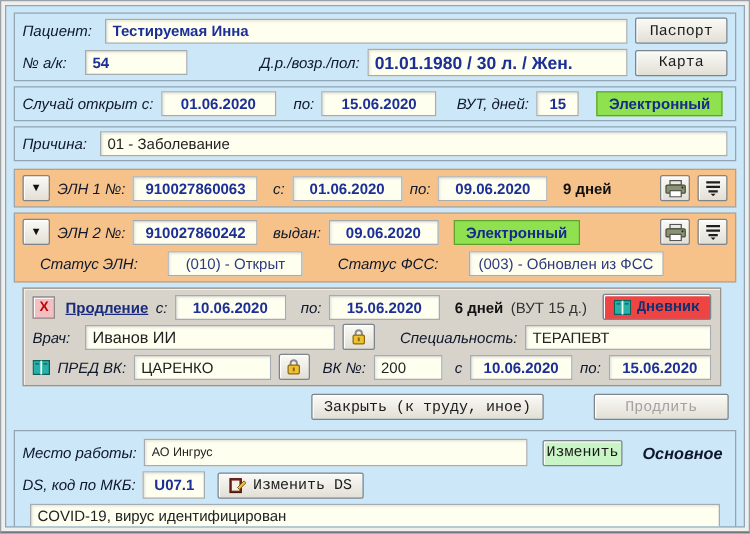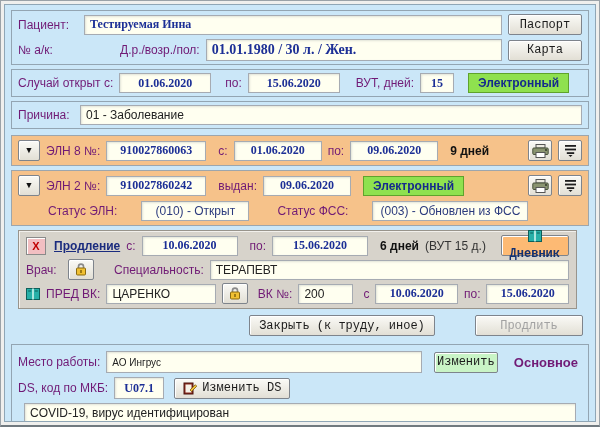--- a/index.html
+++ b/index.html
@@ -17,51 +17,51 @@
     width:100%; height:100%;
     background:#CBE7F8;
     border:1px solid #8FA6B6;
     padding:5px 6px;
     overflow:hidden;
   }
 
   .row { display:flex; align-items:center; gap:6px; }
   .spacer { flex:1; }
 
-  .lbl { font-size:12px; color:#701a75; white-space:nowrap; }
+  .lbl { font-size:12px; color:#0f172a; white-space:nowrap;font-style:italic; }
   .lbl.bold { font-weight:bold; }
 
   .inp {
     height:20px;
     background:#FFFFF0;
     border:1px solid #A6ABB2;
     box-shadow: inset 1px 1px 2px rgba(90,100,110,.18);
     font-family:inherit; font-size:12px; color:#222;
     padding:0 5px;
     min-width:0;
   }
-  .inp.navy { color:#1C2F96; font-weight:bold;font-family:Liberation Serif, serif; }
+  .inp.navy { color:#1C2F96; font-weight:bold; }
   .inp.center { text-align:center; }
   .inp.big { font-size:14px; height:22px; }
   .inp.grow { flex:1; }
   .inp.status { color:#2C3B7E; text-align:center; }
 
   .btn {
     height:21px;
     background:linear-gradient(#FAFAF6,#E2DFD5);
     border:1px solid #7E848C;
     border-radius:2px;
     box-shadow: inset 1px 1px 0 #FFFFFF;
     font-family:Liberation Mono, monospace; font-size:12px; color:#1B1B1B;
     padding:0 8px; cursor:pointer; white-space:nowrap;
     display:inline-flex; align-items:center; justify-content:center; gap:5px;
   }
   .btn.w74 { width:74px; }
   .btn.green { background:#C9F4C6; }
-  .btn.green-bold { background:#fdba74; font-weight:bold; color:#123070;flex-direction:column; }
+  .btn.green-bold { background:#ef4444; font-weight:bold; color:#123070; }
   .btn:disabled { color:#A2A2A2; cursor:default; }
   .icon-btn { width:24px; padding:0; }
   .drop-btn { width:22px; padding:0; font-size:9px; color:#111; }
 
   .panel {
     border:1px solid #93A5B2;
     padding:3px 6px;
     margin-bottom:4px;
   }
   .panel.orange { background:#F6C28A; border-color:#9DA6AD; padding:4px 6px; }
@@ -98,41 +98,42 @@
     margin-left:2px;
   }
   .dur-bold { font-size:12px; font-weight:bold; color:#111; white-space:nowrap; }
   .dur-note { font-size:12px; color:#333; white-space:nowrap; }
 
   .mrow { margin-bottom:4px; }
   .actions { display:flex; align-items:flex-end; margin:4px 0 8px;gap:37px; }
   .close-btn { width:186px; margin-left:238px; }
   .extend-btn { width:108px; margin-left:auto; margin-right:6px; }
 
-  .status-row { margin-left:30px; margin-top:5px;gap:24px; }
+  .status-row { margin-left:14px; margin-top:5px;gap:24px; }
 
   .work-panel { padding:6px; }
   .covid-inp { width:calc(100% - 12px); margin-left:6px; }
 
   svg { display:block; }
 </style>
 </head>
 <body>
 
 <div class="frame">
 <div class="content">
 
   <div class="panel">
     <div class="row mrow">
       <span class="lbl" style="width:60px">Пациент:</span>
       <input class="inp navy grow" value="Тестируемая Инна" style="">
       <button class="btn w74">Паспорт</button>
     </div>
     <div class="row">
       <span class="lbl" style="width:44px">№ а/к:</span>
+      <input class="inp navy" style="width: 82px;" value="54">
       <span class="lbl" style="margin-left:52px">Д.р./возр./пол:</span>
       <input class="inp navy big grow" value="01.01.1980 / 30 л. / Жен." style="">
       <button class="btn w74">Карта</button>
     </div>
   </div>
 
   <div class="panel">
     <div class="row">
       <span class="lbl">Случай открыт с:</span>
       <input class="inp navy center" style="width: 92px;" value="01.06.2020">
@@ -149,21 +150,21 @@
       <span class="lbl" style="width:56px">Причина:</span>
       <input class="inp grow" value="01 - Заболевание" style="">
     </div>
   </div>
 
   <div class="panel orange" style="margin-top:6px">
     <div class="row">
       <button class="btn drop-btn">
             <span>▼</span>
           </button>
-      <span class="lbl">ЭЛН 8 №:</span>
+      <span class="lbl">ЭЛН 1 №:</span>
       <input class="inp navy center" style="width: 100px;" value="910027860063">
       <span class="lbl" style="margin-left:6px">с:</span>
       <input class="inp navy center" style="width: 88px;" value="01.06.2020">
       <span class="lbl">по:</span>
       <input class="inp navy center" style="width: 88px;" value="09.06.2020">
       <span class="dur-bold" style="margin-left:6px">9 дней</span>
       <span class="spacer"></span>
       <button class="btn icon-btn">
         <span>
               <svg width="17" height="14" viewBox="0 0 17 14">
@@ -245,20 +246,21 @@
                 <line x1="7" y1="0.5" x2="7" y2="11.5" stroke="#E8FFF8" stroke-width="1.4"></line>
                 <line x1="2.2" y1="3" x2="5.2" y2="3" stroke="#0E5F5A"></line>
                 <line x1="8.8" y1="3" x2="11.8" y2="3" stroke="#0E5F5A"></line>
               </svg>
             </span>
         <span>Дневник</span>
       </button>
     </div>
     <div class="row" style="margin-bottom:3px">
       <span class="lbl" style="width:36px">Врач:</span>
+      <input class="inp" style="width: 200px; font-size: 13px;" value="Иванов ИИ">
       <button class="btn icon-btn" style="width:26px">
         <span>
               <svg width="12" height="13" viewBox="0 0 12 13">
                 <path d="M3.5 5 V3.6 a2.5 2.5 0 0 1 5 0 V5" fill="none" stroke="#8A8A8A" stroke-width="1.6"></path>
                 <rect x="1.5" y="5" width="9" height="7" rx="1" fill="#F0C033" stroke="#8A6A10"></rect>
                 <rect x="5.2" y="7" width="1.6" height="3" fill="#8A6A10"></rect>
               </svg>
             </span>
       </button>
       <span class="lbl" style="margin-left:14px">Специальность:</span>

